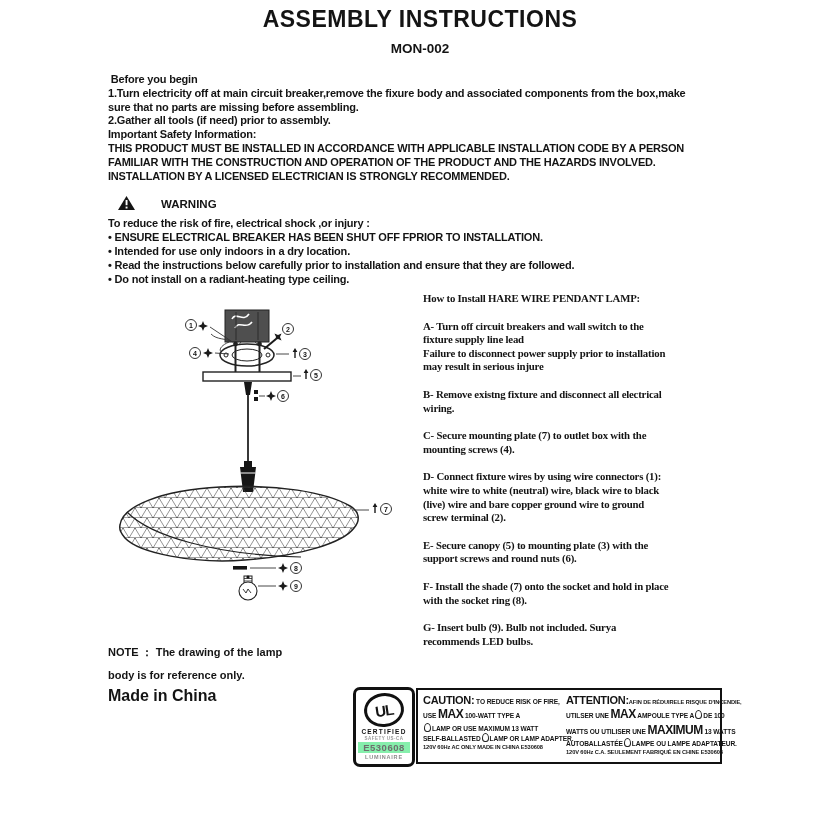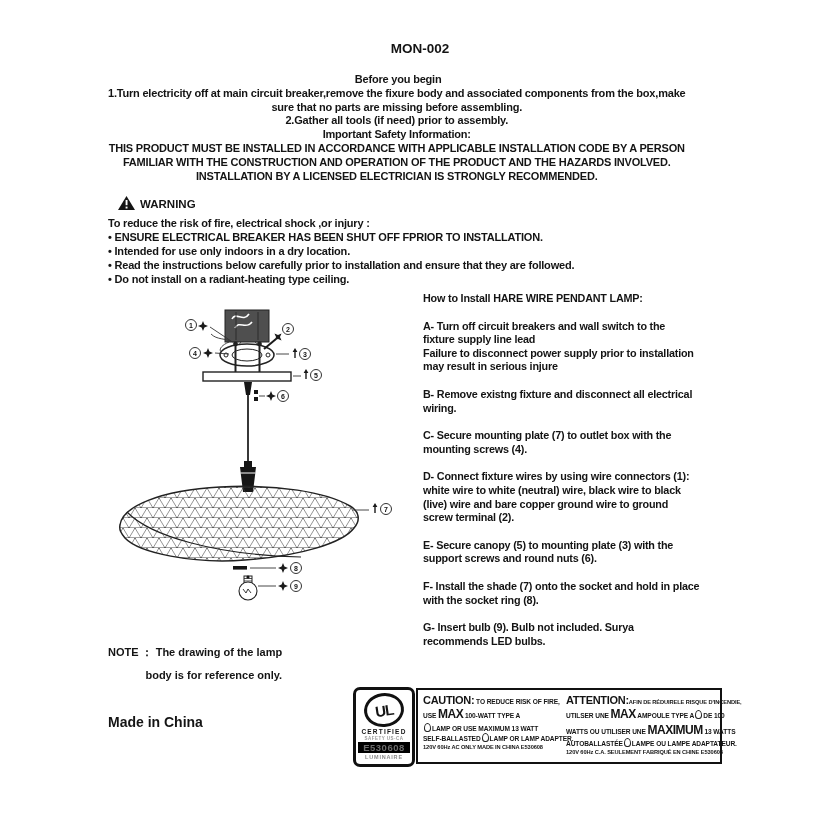--- a/index.html
+++ b/index.html
@@ -4,45 +4,45 @@
 <style>
   html,body{margin:0;padding:0;background:#e8e8e8;}
   .page{position:relative;width:840px;height:840px;background:#ffffff;overflow:hidden;
         font-family:"Liberation Sans",sans-serif;color:#141414;}
   .abs{position:absolute;}
   .pre{white-space:pre;}
 
   .title{top:6px;left:0;width:100%;text-align:center;font-size:23px;font-weight:bold;letter-spacing:.5px;}
   .model{top:41px;left:0;width:100%;text-align:center;font-size:13.5px;font-weight:bold;}
 
-  .intro{left:108px;top:73px;font-size:11px;line-height:13.8px;font-weight:bold;letter-spacing:-0.2px;text-align:center;}
-  .warn-head{left:118px;top:196px;display:flex;align-items:center;gap:5px;}
+  .intro{left:108px;top:73px;font-size:11px;line-height:13.8px;font-weight:bold;letter-spacing:-0.2px;}
+  .warn-head{left:118px;top:196px;display:flex;align-items:center;gap:26px;}
   .warn-label{font-size:11.5px;font-weight:bold;}
   .warn-text{left:108px;top:216px;font-size:11px;line-height:14px;font-weight:bold;letter-spacing:-0.2px;}
 
-  .install{left:423px;top:292px;width:320px;font-size:10.8px;line-height:13.6px;font-weight:bold;letter-spacing:-0.2px;}
+  .install{left:423px;top:292px;width:320px;font-size:10.8px;line-height:13.6px;font-weight:bold;letter-spacing:-0.2px;font-family:Liberation Serif, serif;}
   .install-head{margin:0 0 14px 0;white-space:pre;}
   .step{margin:0 0 14px 0;white-space:pre;}
 
-  .note{left:108px;top:645px;font-size:11px;font-weight:bold;text-align:right;}
+  .note{left:108px;top:645px;font-size:11px;font-weight:bold;}
   .note div{margin-bottom:9px;}
-  .madein{left:108px;top:687px;font-size:14px;font-weight:bold;margin-top:27px;}
+  .madein{left:108px;top:687px;font-size:16px;font-weight:bold;}
 
   .care{left:108px;top:749px;font-size:11px;line-height:14.5px;font-weight:bold;}
   .care-head{margin-bottom:2px;}
 
   
   .ul-badge{left:353px;top:687px;width:56px;height:72px;border:3px solid #111;border-radius:7px;
             background:#fff;text-align:center;padding-top:2px;}
   .ul-roundel{width:34px;height:28px;border:3px solid #111;border-radius:50%;margin:1px auto 1px auto;
               display:flex;align-items:center;justify-content:center;font-weight:bold;font-size:15px;
               letter-spacing:-1px;transform:rotate(-8deg);}
   .ul-cert{font-size:6.5px;font-weight:bold;letter-spacing:1.2px;}
   .ul-safety{font-size:4.5px;color:#9a9a9a;font-weight:bold;letter-spacing:.5px;margin-top:1px;}
-  .ul-num{font-size:9.5px;color:#6d6d6d;font-weight:bold;background:#000000;margin:1px 2px;letter-spacing:.5px;}
+  .ul-num{font-size:9.5px;color:#6d6d6d;font-weight:bold;background:#86efac;margin:1px 2px;letter-spacing:.5px;}
   .ul-lum{font-size:5.5px;color:#8a8a8a;font-weight:bold;letter-spacing:.8px;}
 
   
   .caution-box{left:416px;top:688px;width:302px;height:72px;border:2px solid #111;background:#fff;
                display:flex;align-items:flex-start;}
   .cb-col{padding:3px 2px 0 5px;}
   .cb-en{width:136px;}
   .cb-fr{width:158px;}
   .cb-line{font-weight:bold;font-size:6.6px;line-height:1.3;white-space:nowrap;letter-spacing:-0.1px;}
   .cb-big{font-size:11px;letter-spacing:-0.3px;}
@@ -55,20 +55,21 @@
   .co{font:bold 7px "Liberation Sans",sans-serif;text-anchor:middle;fill:#111;}
   .cc{fill:#fff;stroke:#333;stroke-width:1;}
   .ln{stroke:#333;stroke-width:0.9;fill:none;}
   .star{fill:#1a1a1a;}
 </style>
 </head>
 <body>
 
 <div class="page">
 
+  <div class="abs title">ASSEMBLY INSTRUCTIONS</div>
   <div class="abs model">MON-002</div>
 
   <div class="abs intro pre"> Before you begin
 1.Turn electricity off at main circuit breaker,remove the fixure body and associated components from the box,make
 sure that no parts are missing before assembling.
 2.Gather all tools (if need) prior to assembly.
 Important Safety Information:
 THIS PRODUCT MUST BE INSTALLED IN ACCORDANCE WITH APPLICABLE INSTALLATION CODE BY A PERSON
 FAMILIAR WITH THE CONSTRUCTION AND OPERATION OF THE PRODUCT AND THE HAZARDS INVOLVED.
 INSTALLATION BY A LICENSED ELECTRICIAN IS STRONGLY RECOMMENDED.</div>

